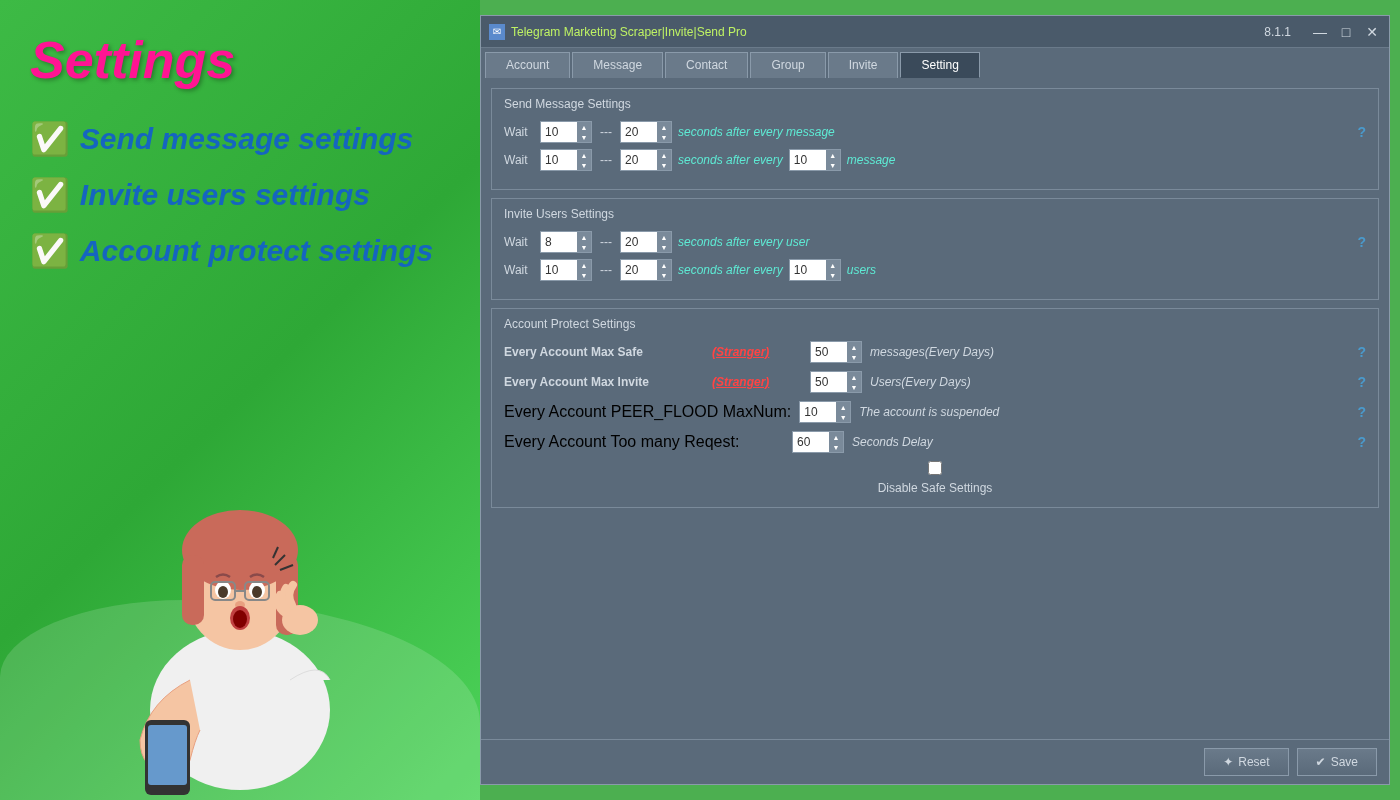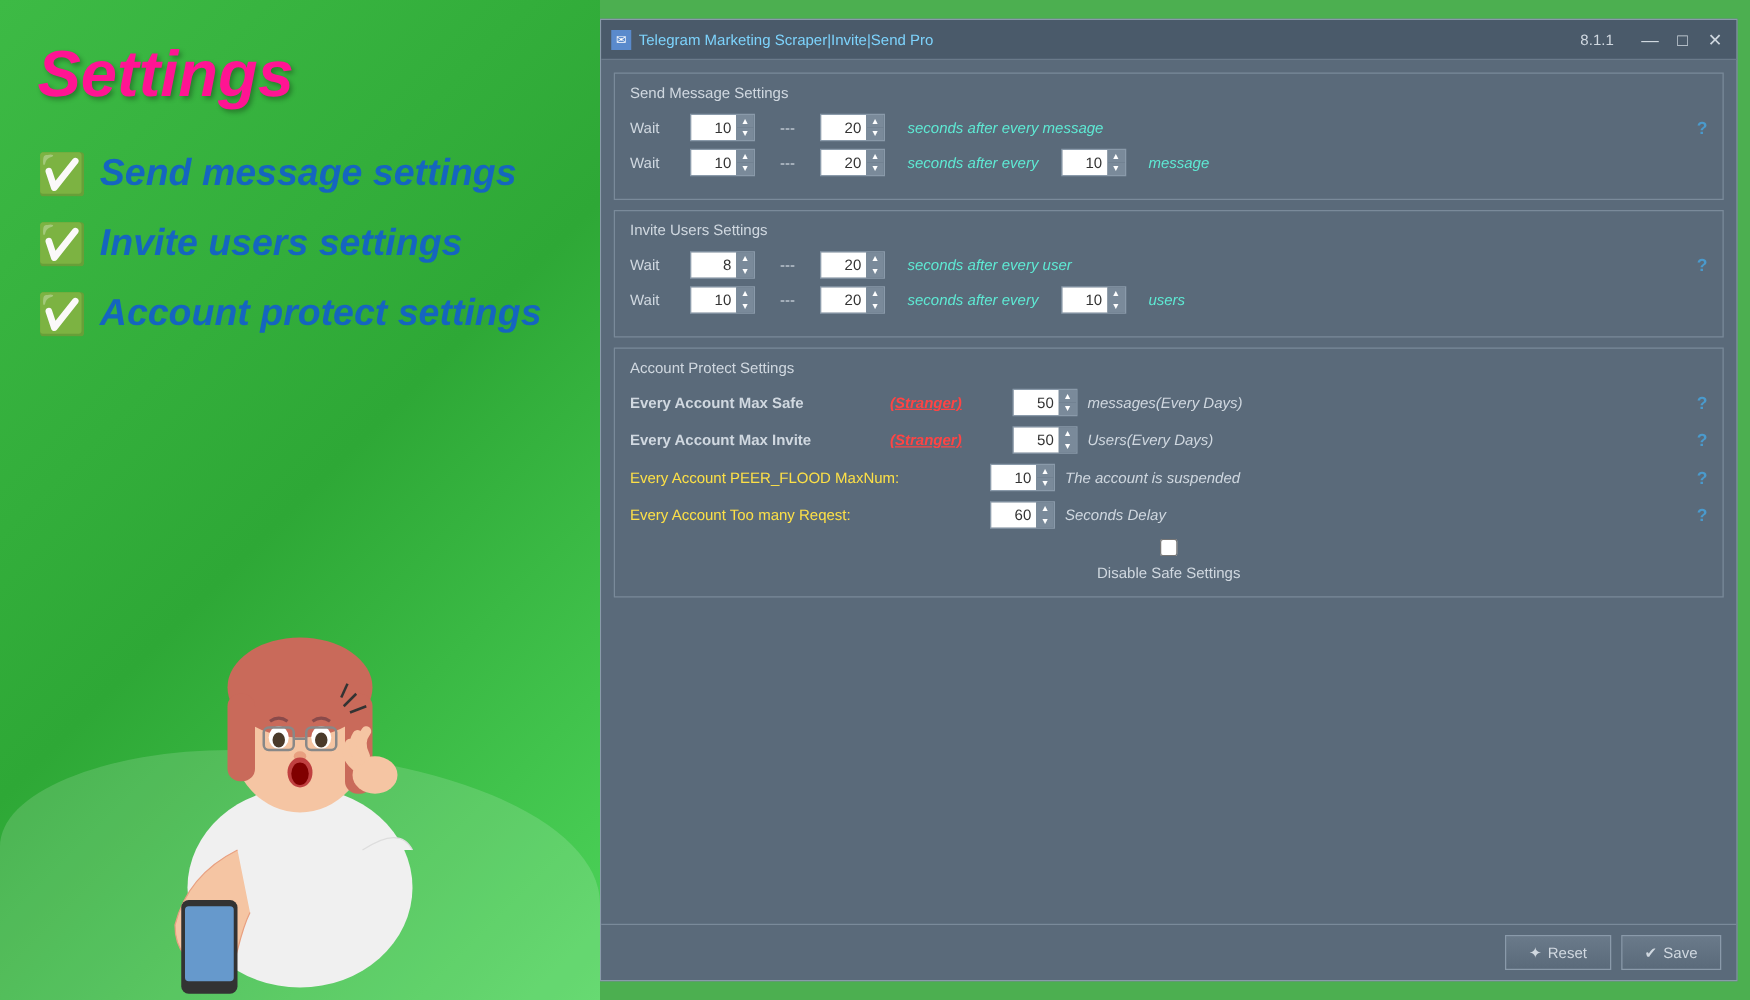--- a/index.html
+++ b/index.html
@@ -96,21 +96,21 @@
       margin-right: 6px;
       font-size: 10px;
       display: flex;
       align-items: center;
       justify-content: center;
       color: white;
     }
 
     .title-bar-text {
       flex: 1;
-      color: #7dd3fc;
+      color: #bef264;
       font-size: 12px;
     }
 
     .title-bar-version {
       color: #d0d8e0;
       font-size: 12px;
       margin-right: 20px;
     }
 
     .title-bar-controls {
@@ -178,41 +178,41 @@
       font-size: 12px;
       color: #d0d8e0;
       margin-bottom: 10px;
     }
 
     
     .settings-row {
       display: flex;
       align-items: center;
       margin-bottom: 6px;
-      gap: 18px;
+      gap: 6px;
     }
 
     .settings-label {
       color: #d0d8e0;
       font-size: 12px;
       min-width: 30px;
     }
 
     .spinner-input {
       display: flex;
       align-items: stretch;
       border: 1px solid #8a9aaa;
     }
 
     .spinner-value {
       background: white;
       color: #333;
       font-size: 12px;
       width: 36px;
-      text-align: right;
+      text-align: left;
       border: none;
       padding: 2px 4px;
     }
 
     .spinner-buttons {
       display: flex;
       flex-direction: column;
     }
 
     .spinner-btn {
@@ -260,22 +260,22 @@
     }
 
     .protect-label {
       font-size: 12px;
       font-weight: bold;
       color: #d0d8e0;
       min-width: 200px;
     }
 
     .protect-label-normal {
-      font-size: 12px;
-      color: #fde047;
+      font-size: 16px;
+      color: #000000;
       min-width: 280px;
     }
 
     .stranger-badge {
       color: #ff4444;
       font-size: 12px;
       font-style: italic;
       font-weight: bold;
       min-width: 90px;
       text-decoration: underline;
@@ -424,20 +424,28 @@
     <div class="title-bar-icon">✉</div>
     <span class="title-bar-text">Telegram Marketing Scraper|Invite|Send Pro</span>
     <span class="title-bar-version">8.1.1</span>
     <div class="title-bar-controls">
       <button class="title-btn">—</button>
       <button class="title-btn">□</button>
       <button class="title-btn">✕</button>
     </div>
   </div>
 
+  <div class="tab-bar">
+    <div class="tab">Account</div>
+    <div class="tab">Message</div>
+    <div class="tab">Contact</div>
+    <div class="tab">Group</div>
+    <div class="tab">Invite</div>
+    <div class="tab active">Setting</div>
+  </div>
 
   <div class="main-content">
 
     <div class="section-panel">
       <div class="section-title">Send Message Settings</div>
 
       <div class="settings-row">
         <span class="settings-label">Wait</span>
         <div class="spinner-input">
           <input class="spinner-value" type="text" value="10" style="">

